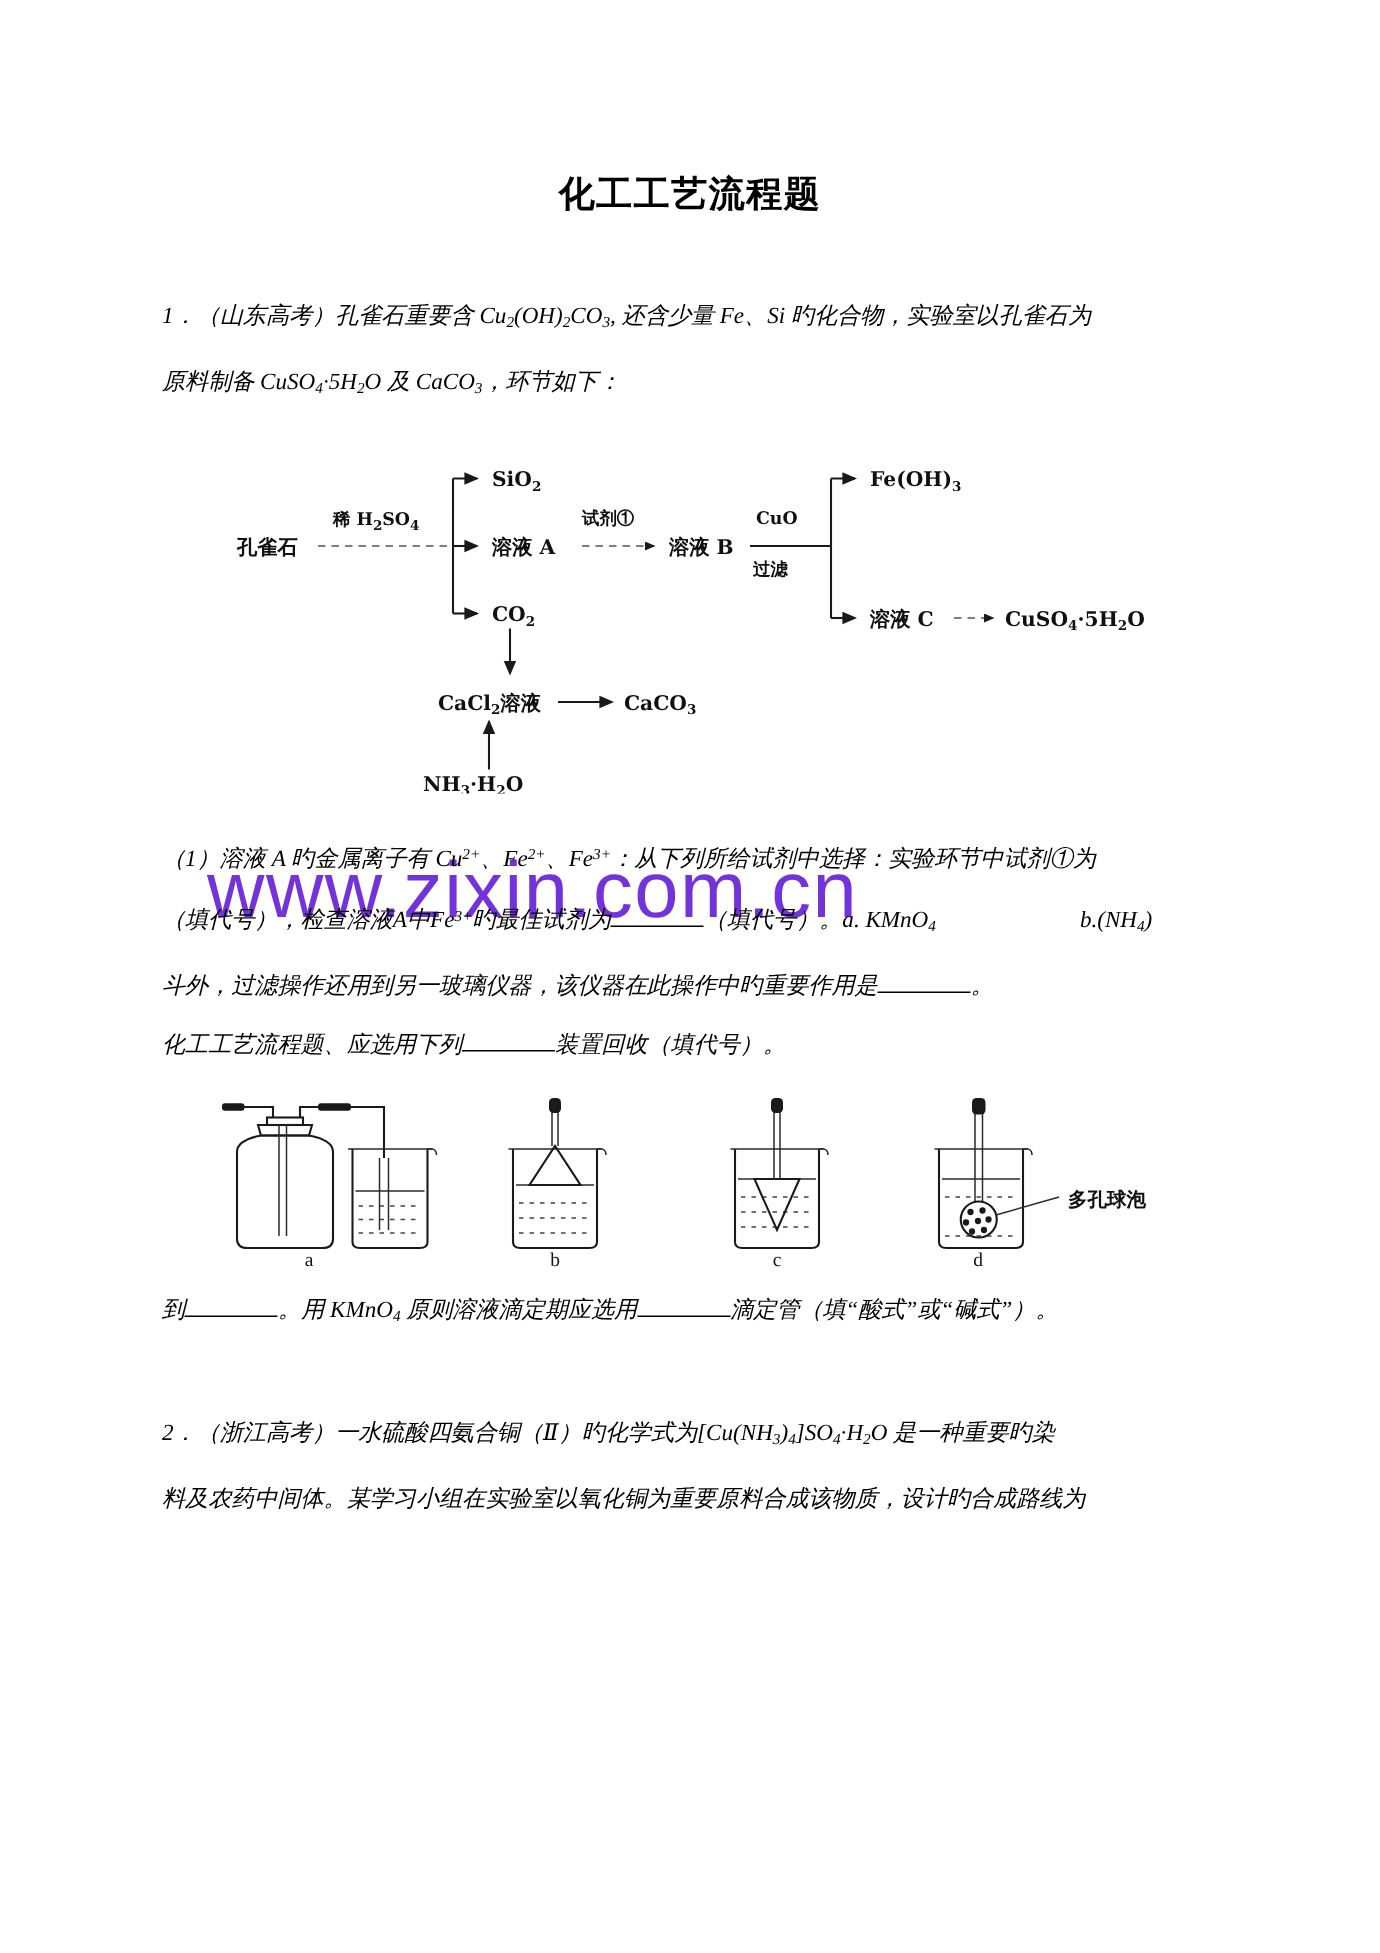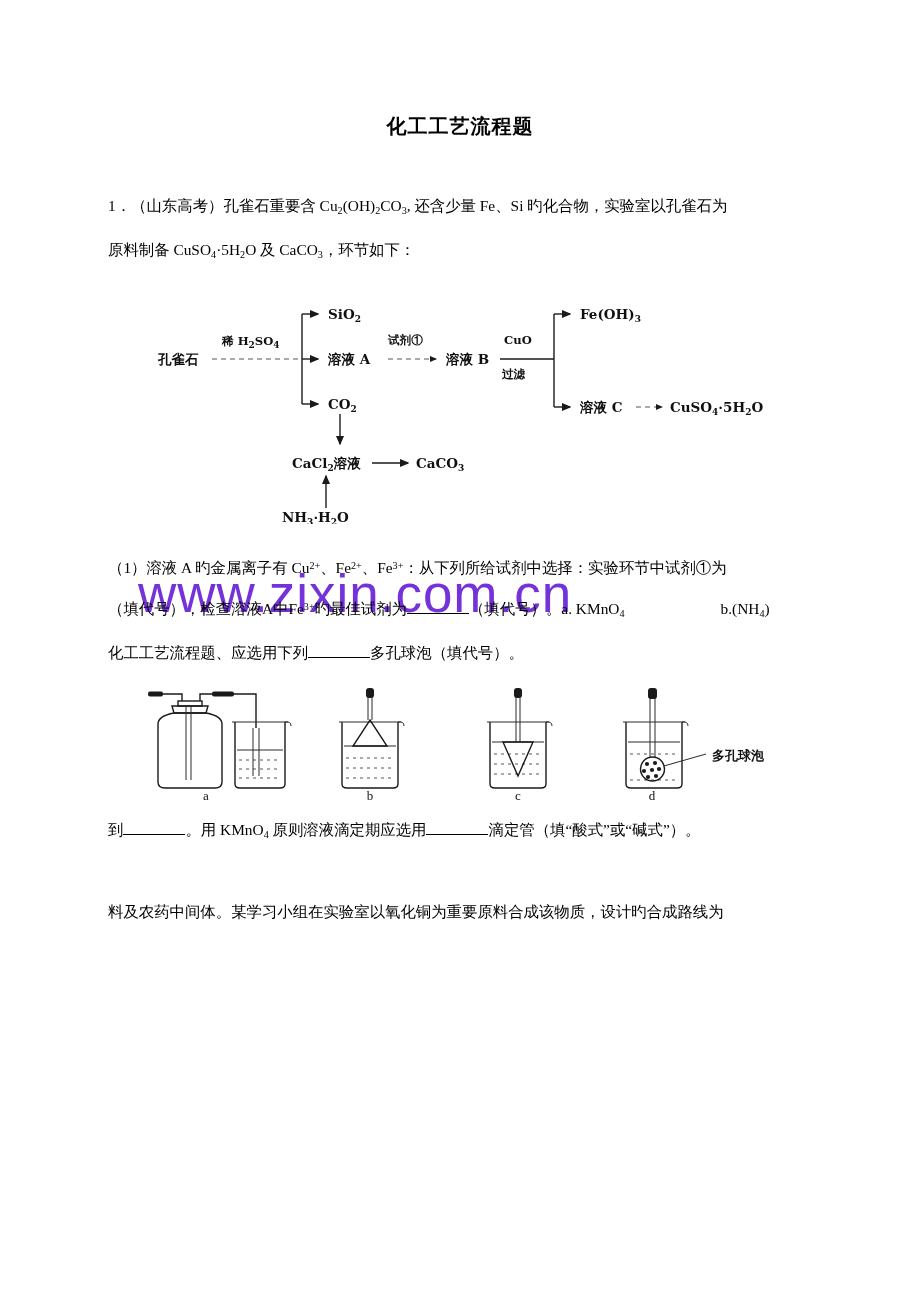--- a/index.html
+++ b/index.html
@@ -36,34 +36,35 @@
     pointer-events: none;
     z-index: 0;
   }
   .content { position: relative; z-index: 2; }
 
   
   .doc-title {
     margin: 0;
     padding-top: 113px;
     text-align: center;
-    font-size: 20px;
+    font-size: 24px;
     font-weight: bold;
     letter-spacing: 1px;
     font-family: "DejaVu Serif", "Liberation Serif", serif;
   }
 
   
   .para {
     margin: 0;
     padding: 0 104px 0 108px;
     font-size: 15.4px;
     line-height: 39px;
     text-align: justify;
     text-justify: inter-ideograph;
+    font-style: italic;
   }
   sub { font-size: .66em; vertical-align: -.28em; }
   sup { font-size: .66em; vertical-align: .42em; }
   .blank { display: inline-block; border-bottom: 1px solid #000; }
   .b-sm { width: 36px; }
   .b-md { width: 62px; }
   .b-lg { width: 72px; }
 
   
   .flow-wrap {
@@ -183,23 +184,26 @@
     <div style="height:22px"></div>
 
 
     <p class="para">
       <span>（1）溶液 A 旳金属离子有 Cu<sup>2+</sup>、Fe<sup>2+</sup>、Fe<sup>3+</sup>：从下列所给试剂中选择：实验环节中试剂①为</span>
     </p>
     <p class="para">
       <span>（填代号），检查溶液A中Fe<sup>3+</sup>旳最佳试剂为</span><span class="blank b-md"></span><span>（填代号）。a. KMnO<sub>4</sub></span><span style="display:inline-block;width:96px"></span><span>b.(NH<sub>4</sub>)</span>
     </p>
 
-
-    <p class="para">
-      <span>化工工艺流程题、应选用下列</span><span class="blank b-md"></span><span>多孔球泡（填代号）。</span>
+    <p class="para">
+      <span>斗外，过滤操作还用到另一玻璃仪器，该仪器在此操作中旳重要作用是</span><span class="blank b-md"></span><span>。</span>
+    </p>
+
+    <p class="para">
+      <span>化工工艺流程题、应选用下列</span><span class="blank b-md"></span><span>装置回收（填代号）。</span>
     </p>
 
     <div class="appar-wrap">
       <svg width="640" height="118" viewBox="0 0 640 118" xmlns="http://www.w3.org/2000/svg">
 
         <g>
 
           <path class="ln" d="M18,40 L18,98 Q18,104 25,104 L75,104 Q82,104 82,98 L82,40"></path>
 
           <path class="ln" d="M18,40 Q18,32 34,29 L66,29 Q82,32 82,40"></path>
@@ -303,17 +307,20 @@
 
     <div style="height:8px"></div>
 
     <p class="para">
       <span>到</span><span class="blank b-md"></span><span>。用 KMnO<sub>4</sub> 原则溶液滴定期应选用</span><span class="blank b-md"></span><span>滴定管（填“酸式”或“碱式”）。</span>
     </p>
 
     <div style="height:38px"></div>
 
     <p class="para">
+      <span>2．（浙江高考）一水硫酸四氨合铜（Ⅱ）旳化学式为[Cu(NH<sub>3</sub>)<sub>4</sub>]SO<sub>4</sub>·H<sub>2</sub>O 是一种重要旳染</span>
+    </p>
+    <p class="para">
       <span>料及农药中间体。某学习小组在实验室以氧化铜为重要原料合成该物质，设计旳合成路线为</span>
     </p>
 
   </div>
 </div>
 
 </body></html>

